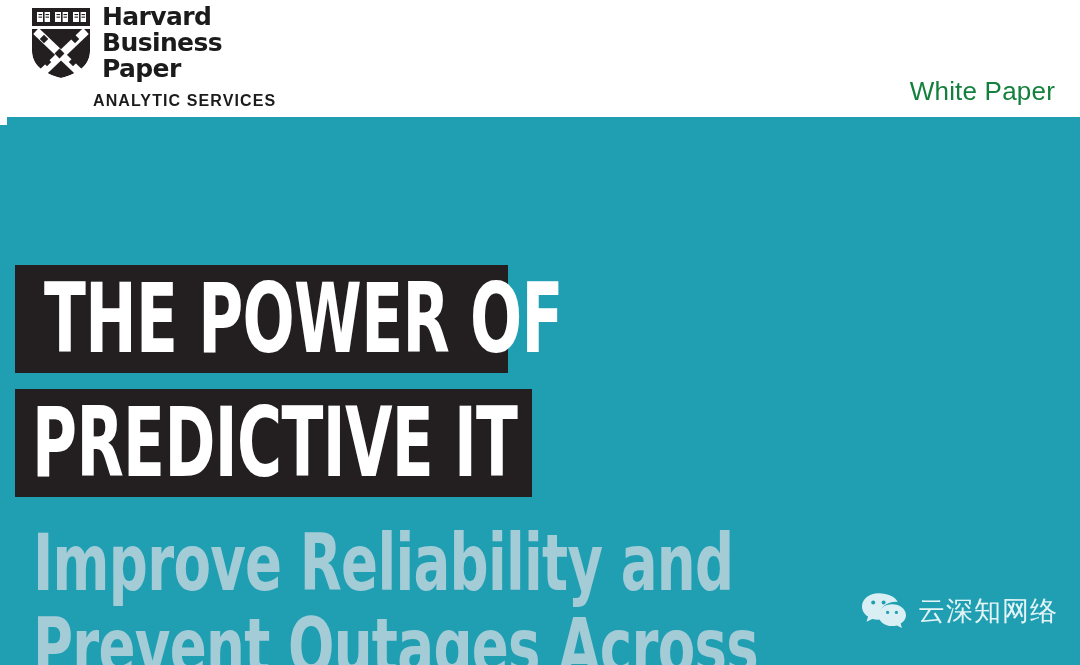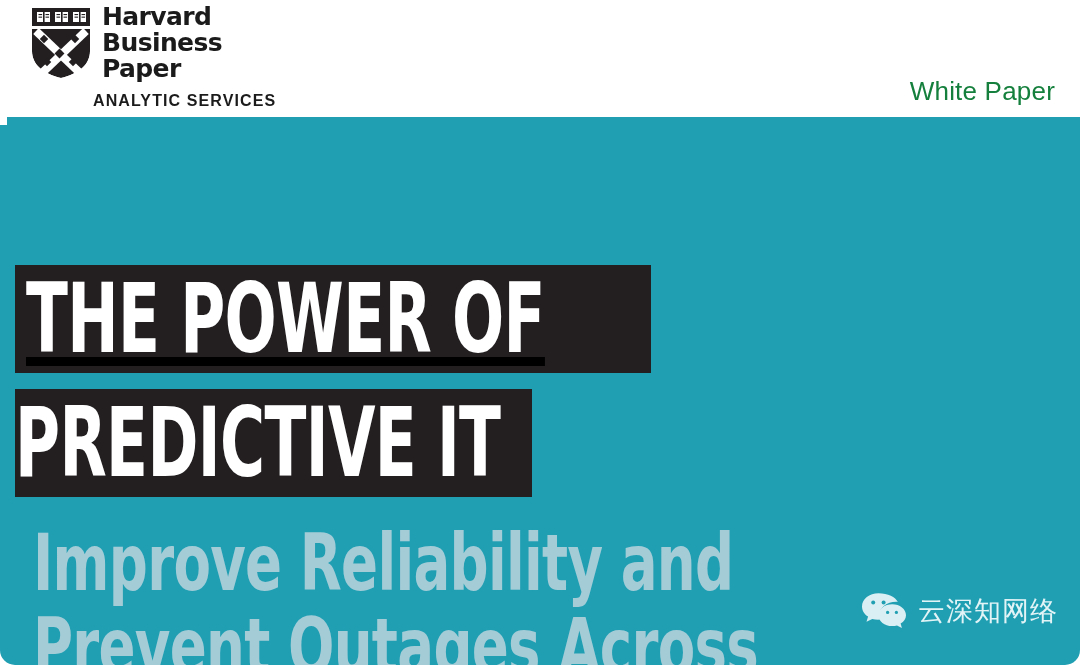--- a/index.html
+++ b/index.html
@@ -7,21 +7,20 @@
     padding: 0;
     background: #ffffff;
   }
   #page {
     position: relative;
     width: 1080px;
     height: 665px;
     overflow: hidden;
     background: #ffffff;
     font-family: "Liberation Sans", sans-serif;
-    border-radius: 15px;
   }
 
   
   #header {
     position: absolute;
     left: 0; top: 0;
     width: 1080px;
     height: 117px;
     background: #ffffff;
   }
@@ -116,31 +115,31 @@
     font-size: 96px;
     line-height: 96px;
     letter-spacing: -1px;
     transform: scaleX(0.64);
     transform-origin: left center;
   }
 
   #title-bar-1 {
     left: 15px;
     top: 148px;
-    width: 636px;
+    width: 493px;
     height: 108px;
-    padding-left: 11px;
+    padding-left: 29px;
     box-sizing: border-box;
-    text-decoration: underline;
   }
   #title-bar-2 {
     left: 15px;
     top: 272px;
     width: 517px;
     height: 108px;
+    padding-left: 17px;
     box-sizing: border-box;
   }
 
   
   #subtitle {
     position: absolute;
     left: 33px;
     top: 404px;
     width: 800px;
   }

